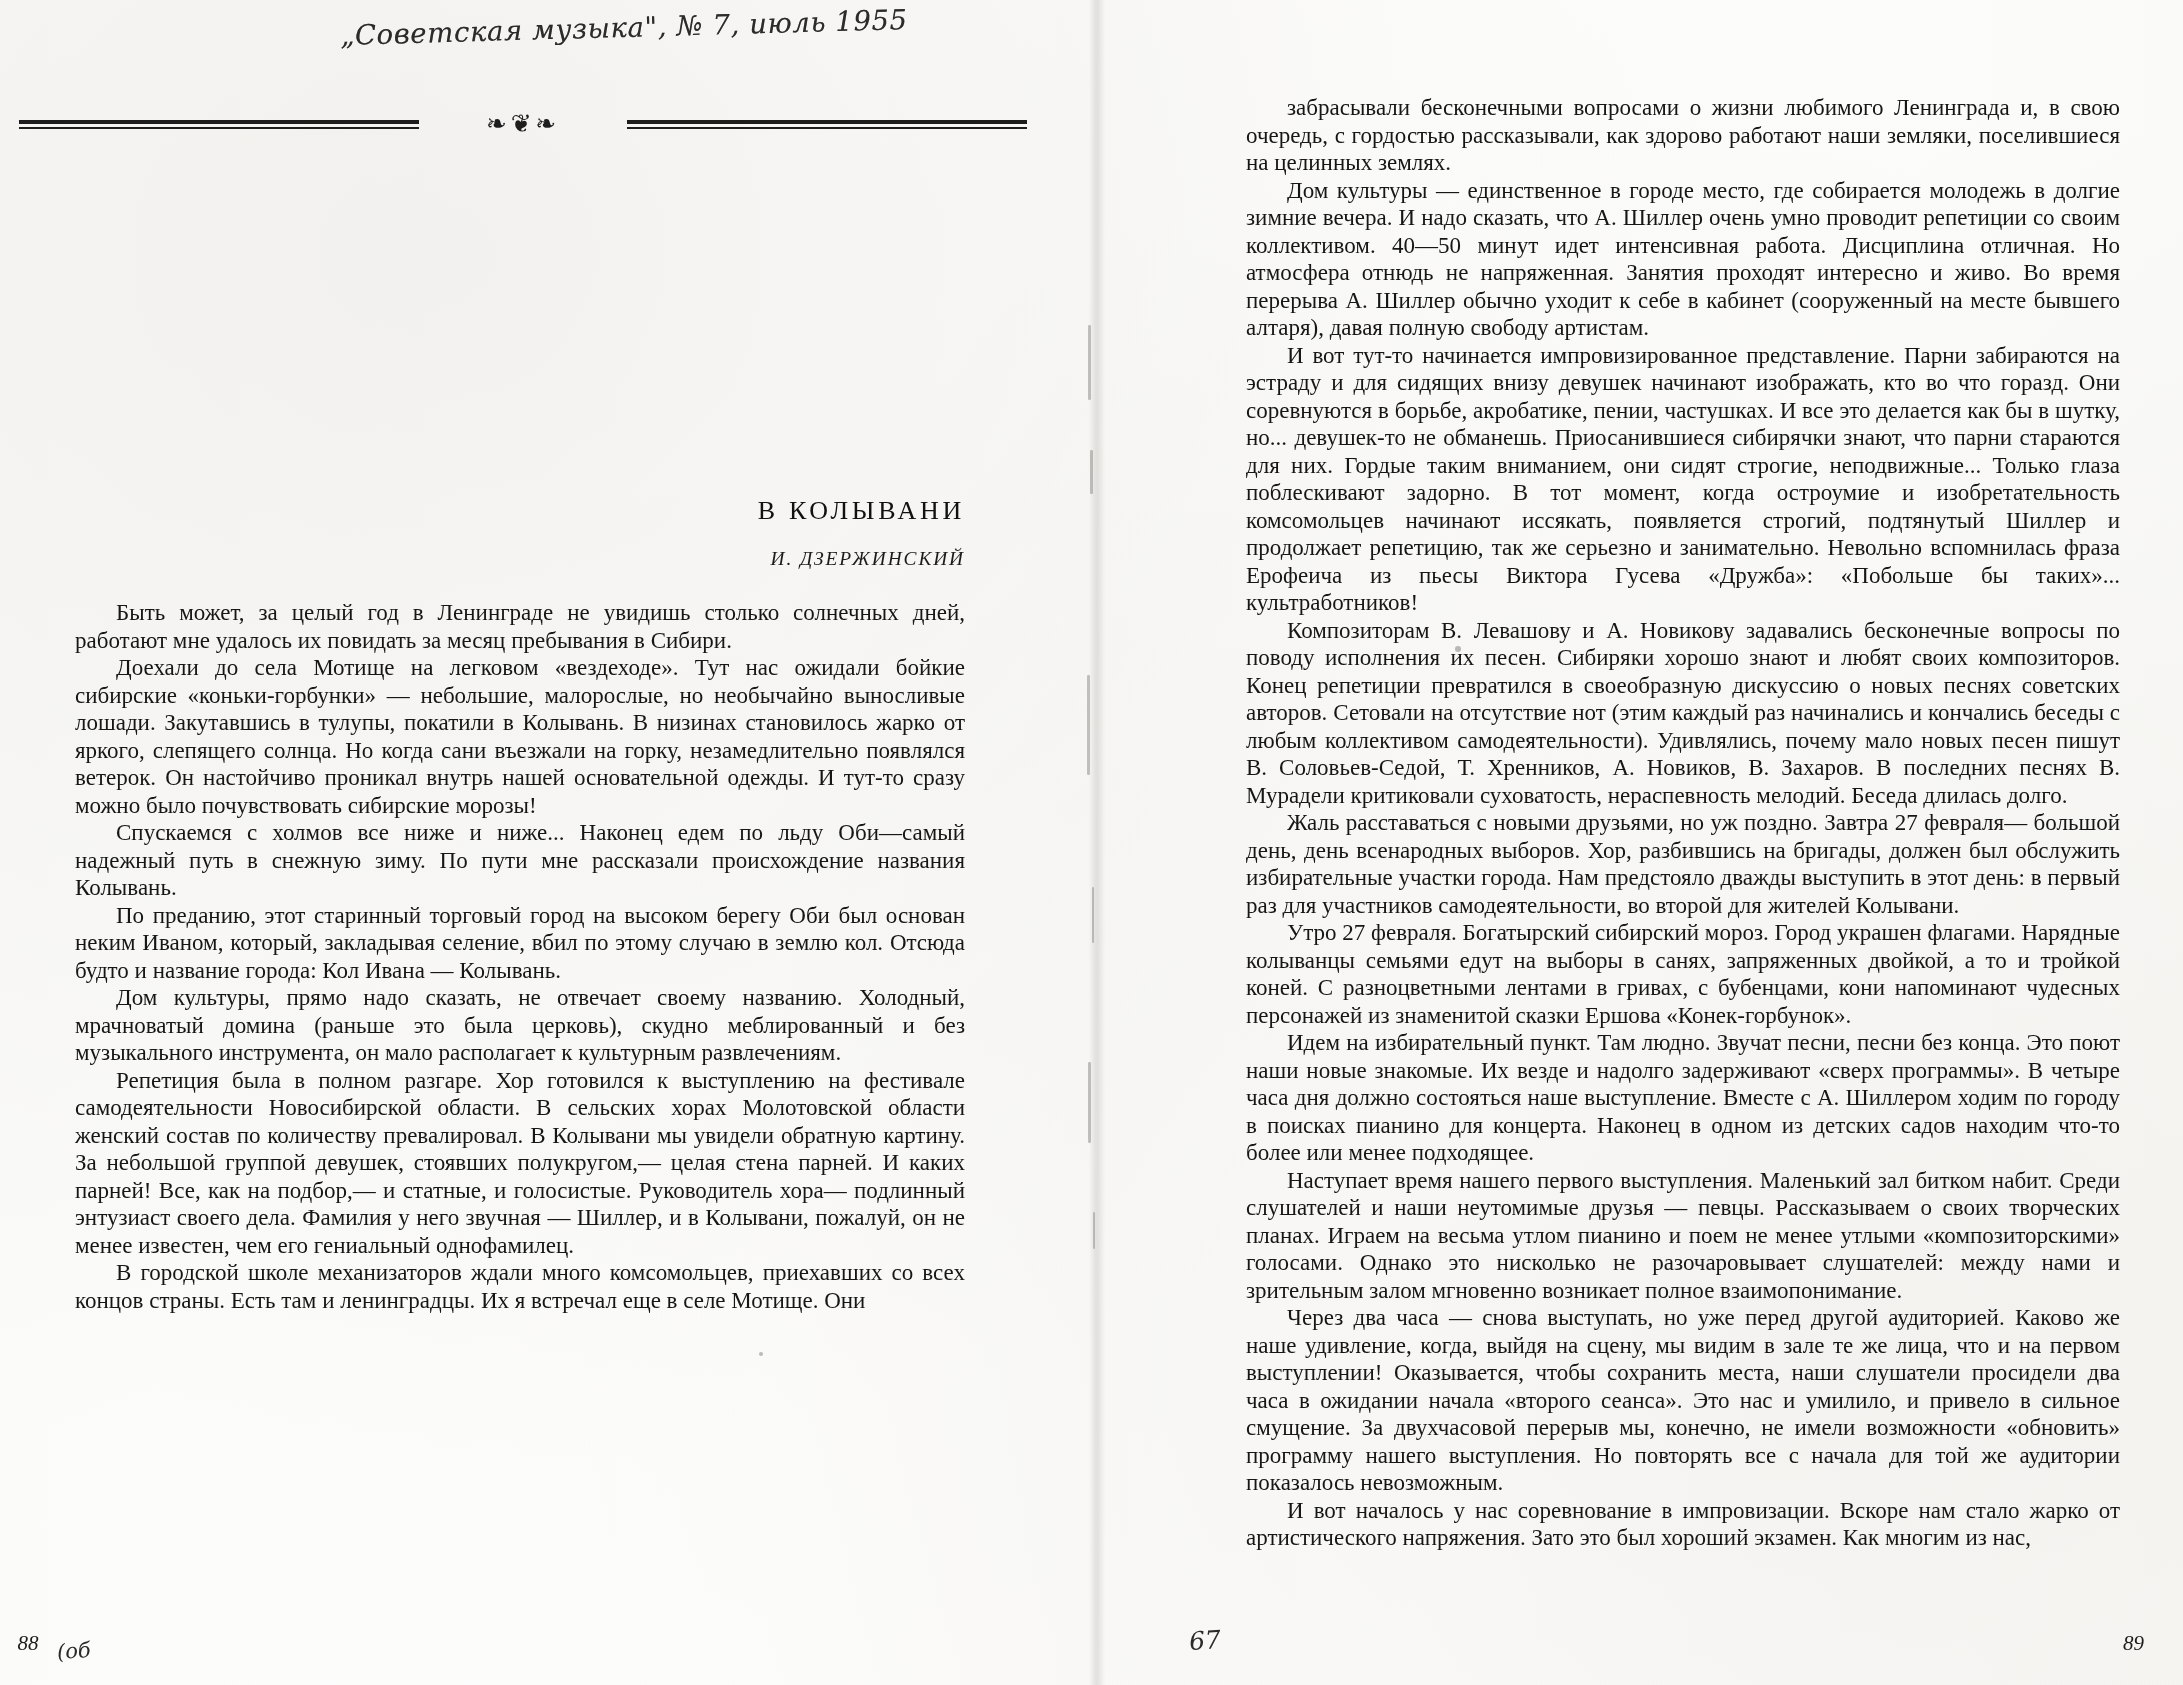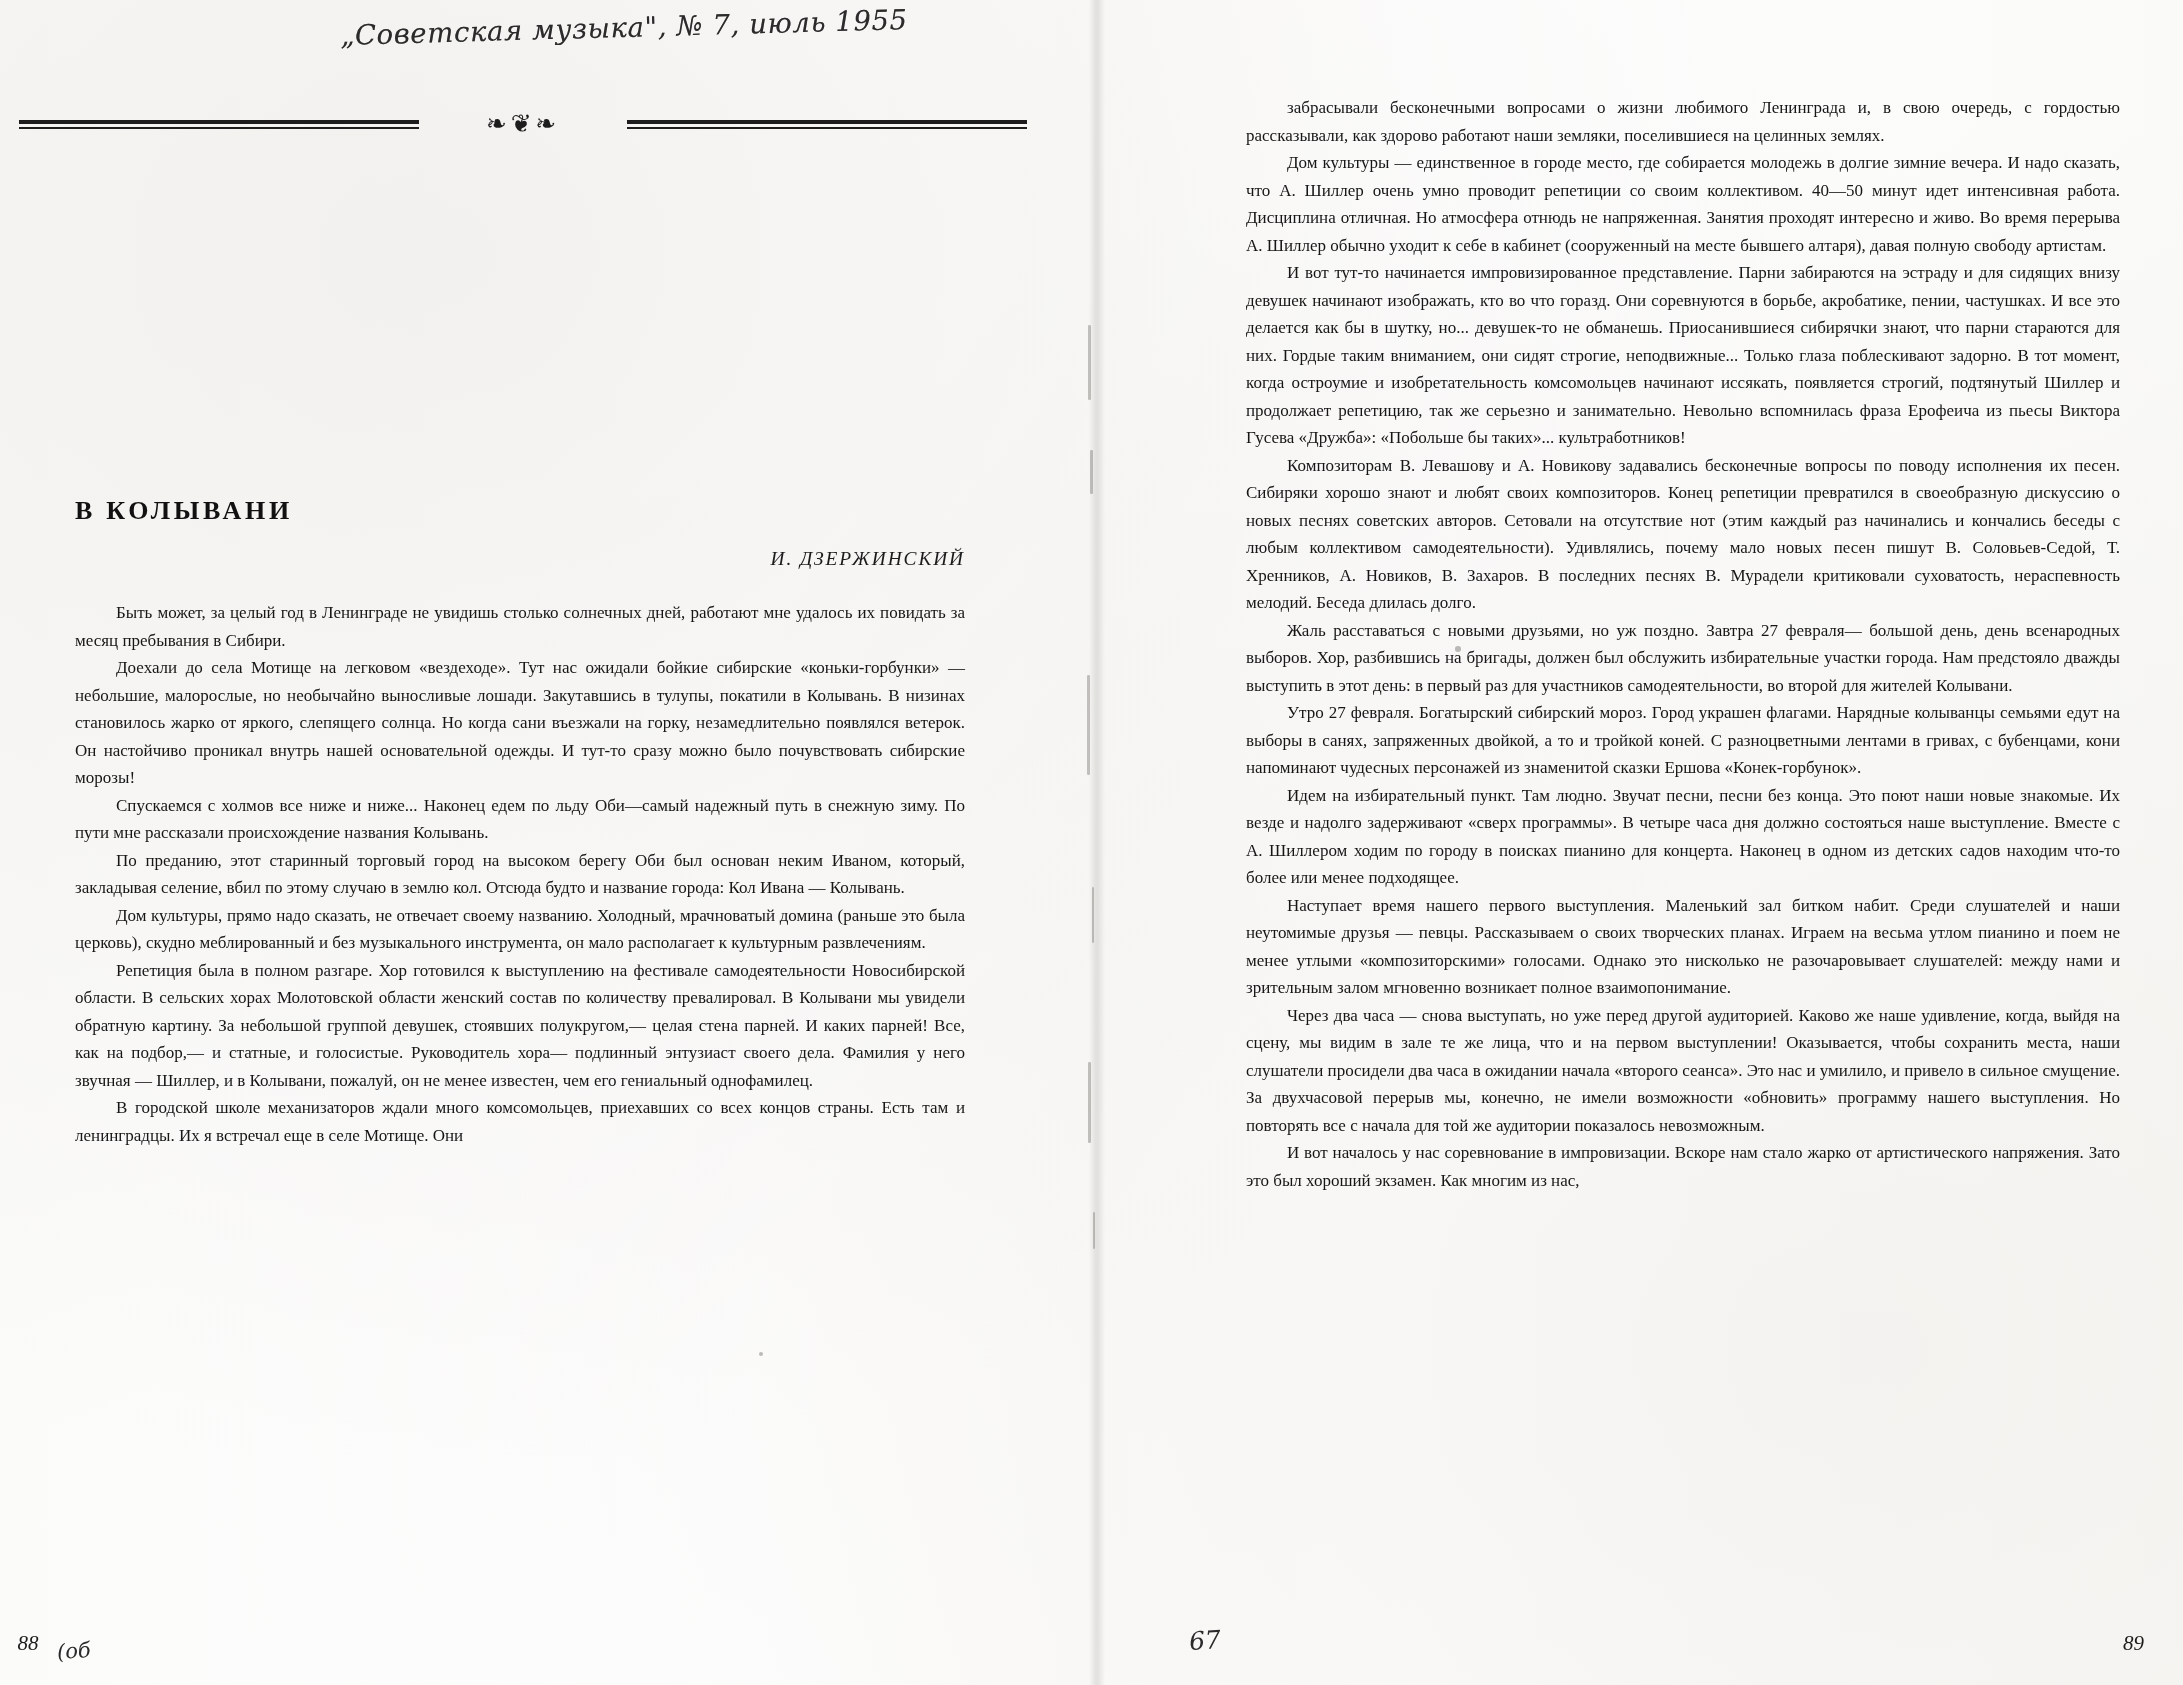--- a/index.html
+++ b/index.html
@@ -87,43 +87,43 @@
     transform: translateX(-50%);
     font-size: 25px;
     line-height: 25px;
     color: #1d1d1d;
     letter-spacing: 3.7px;
   }
 
   .col {
     position: absolute;
     text-align: justify;
-    font-size: 17px;
+    font-size: 23px;
     line-height: 27.5px;
     color: #161616;
   }
   .col.left {
     left: 75px;
     top: 599px;
     width: 890px;
   }
   .col.right {
     left: 1246px;
     top: 94px;
     width: 874px;
   }
 
   .article-title {
     position: absolute;
     left: 75px;
     top: 496px;
     width: 890px;
-    text-align: left;
+    text-align: right;
     font-size: 26px;
-    font-weight: bold;
+    font-weight: normal;
     letter-spacing: 3.7px;
     color: #111;
   }
   .article-author {
     position: absolute;
     left: 75px;
     top: 548px;
     width: 890px;
     text-align: right;
     font-size: 19.4px;

